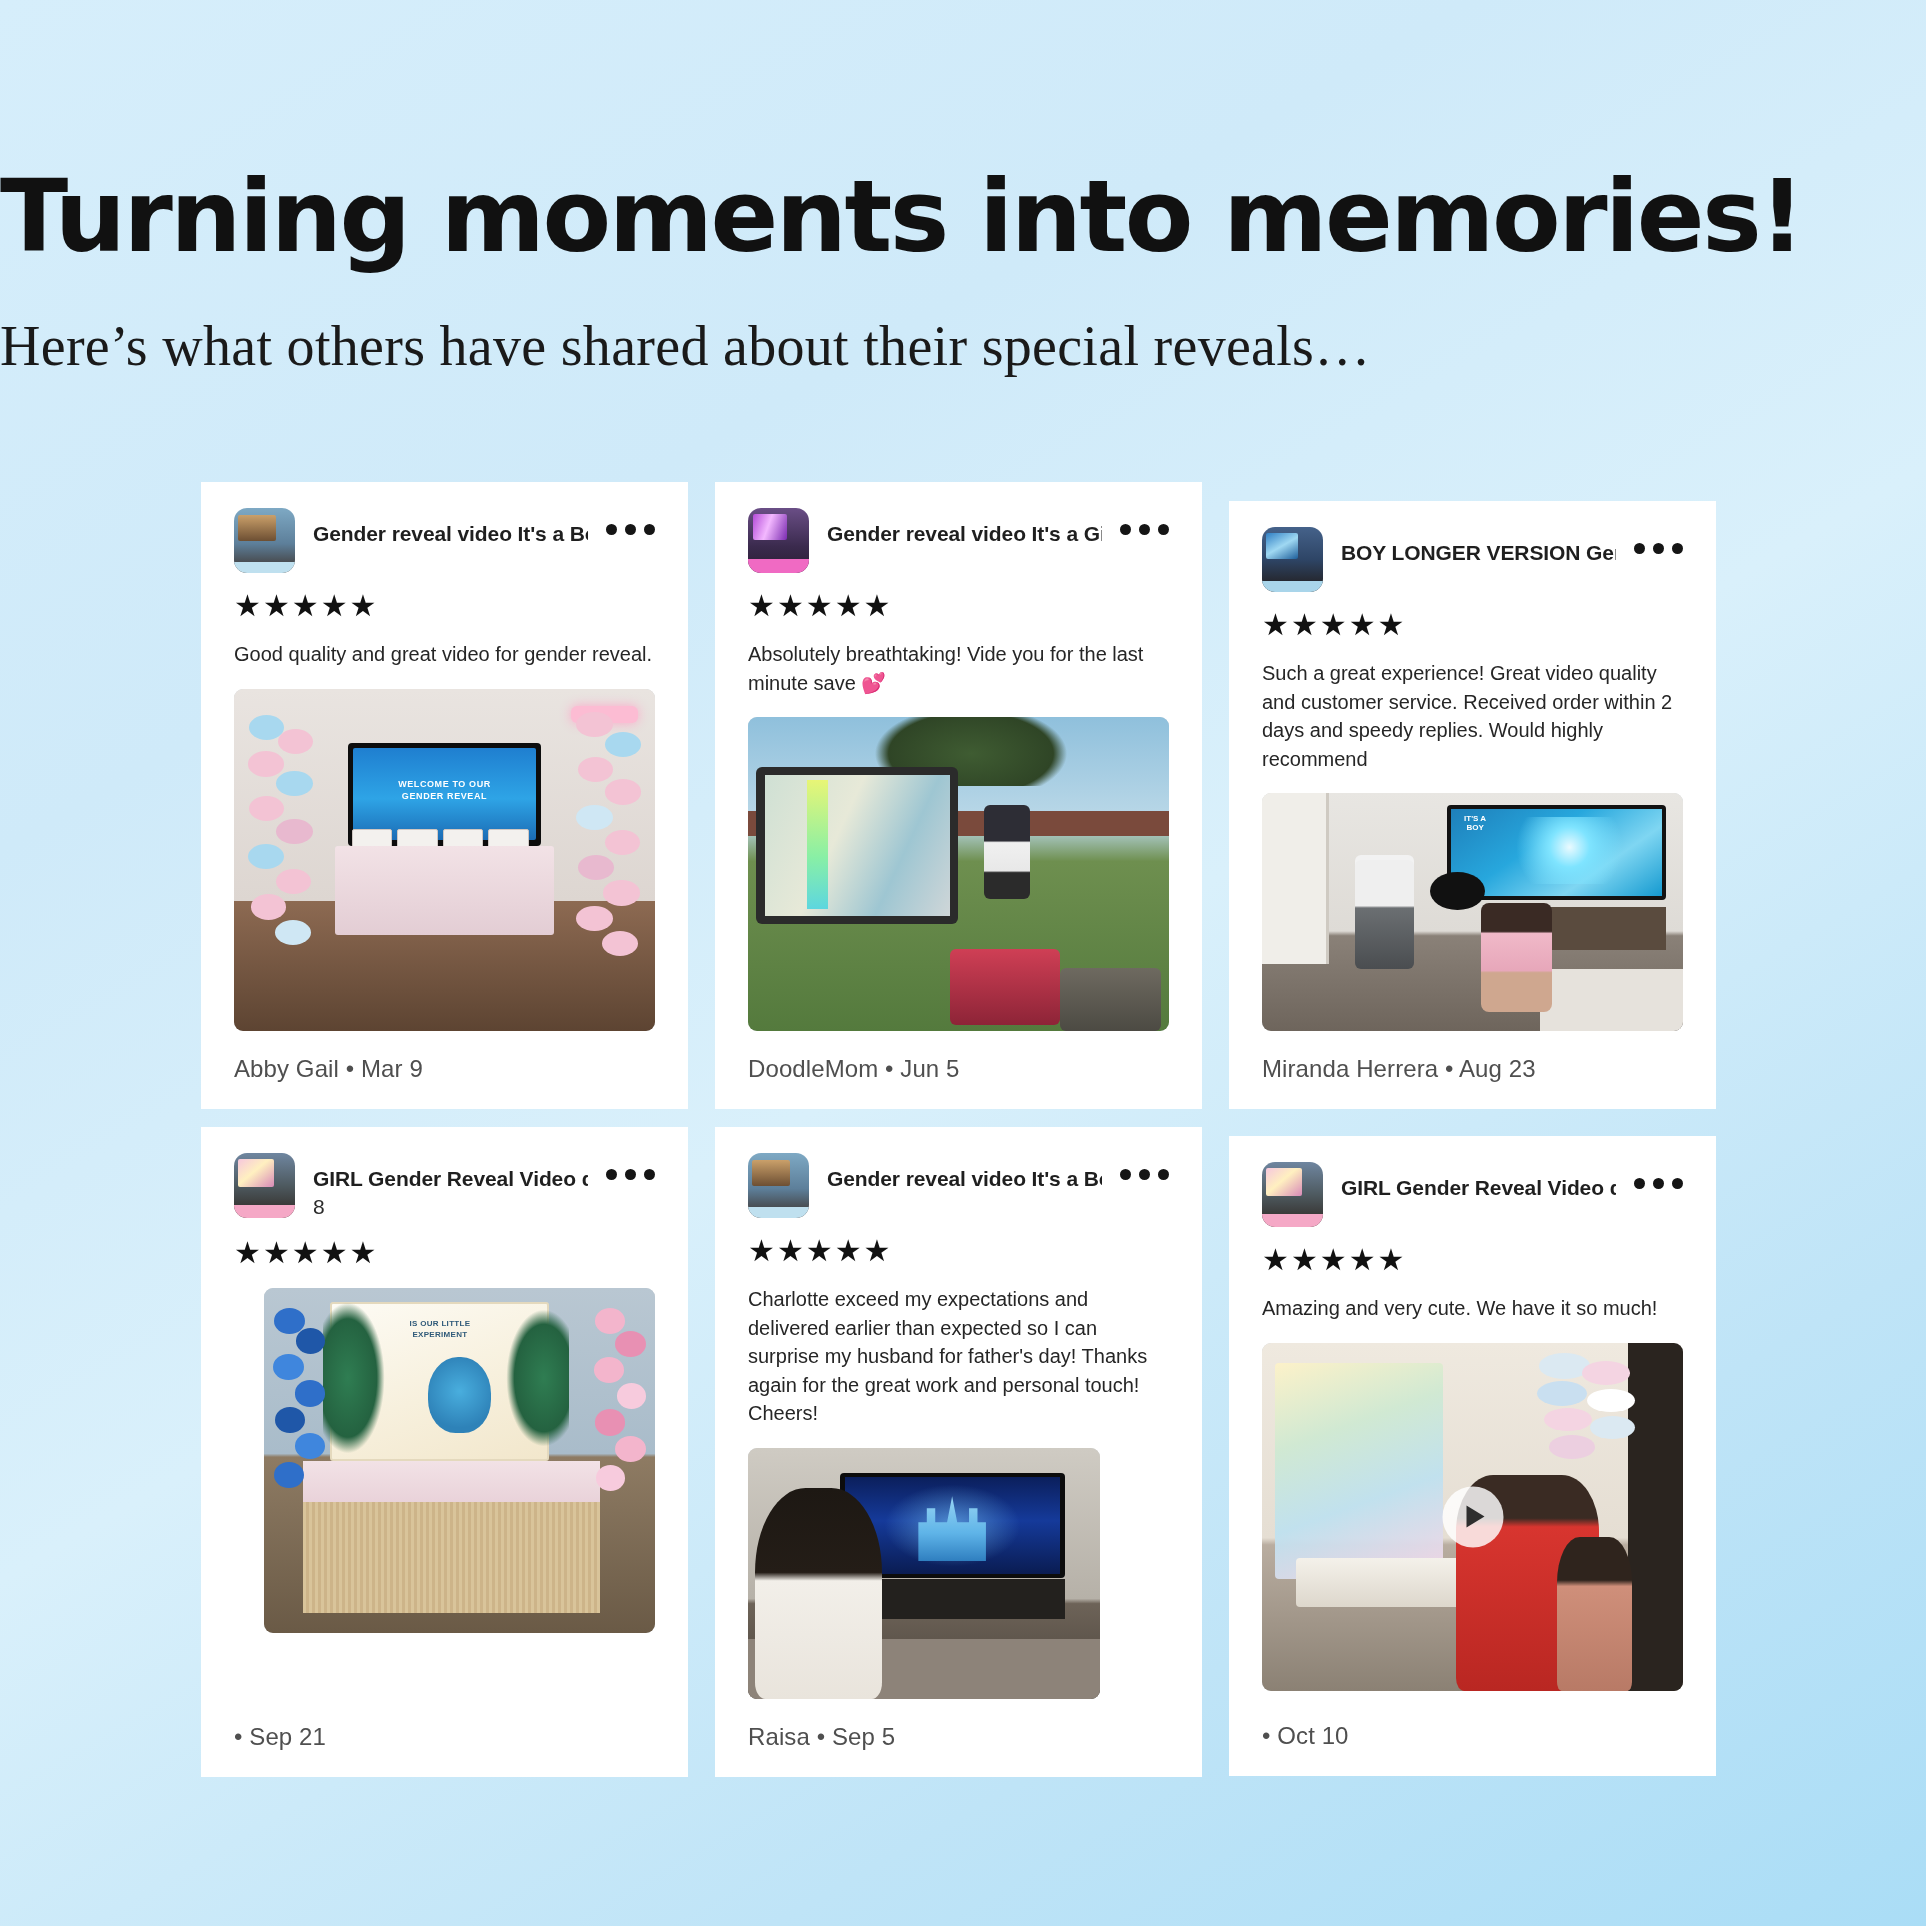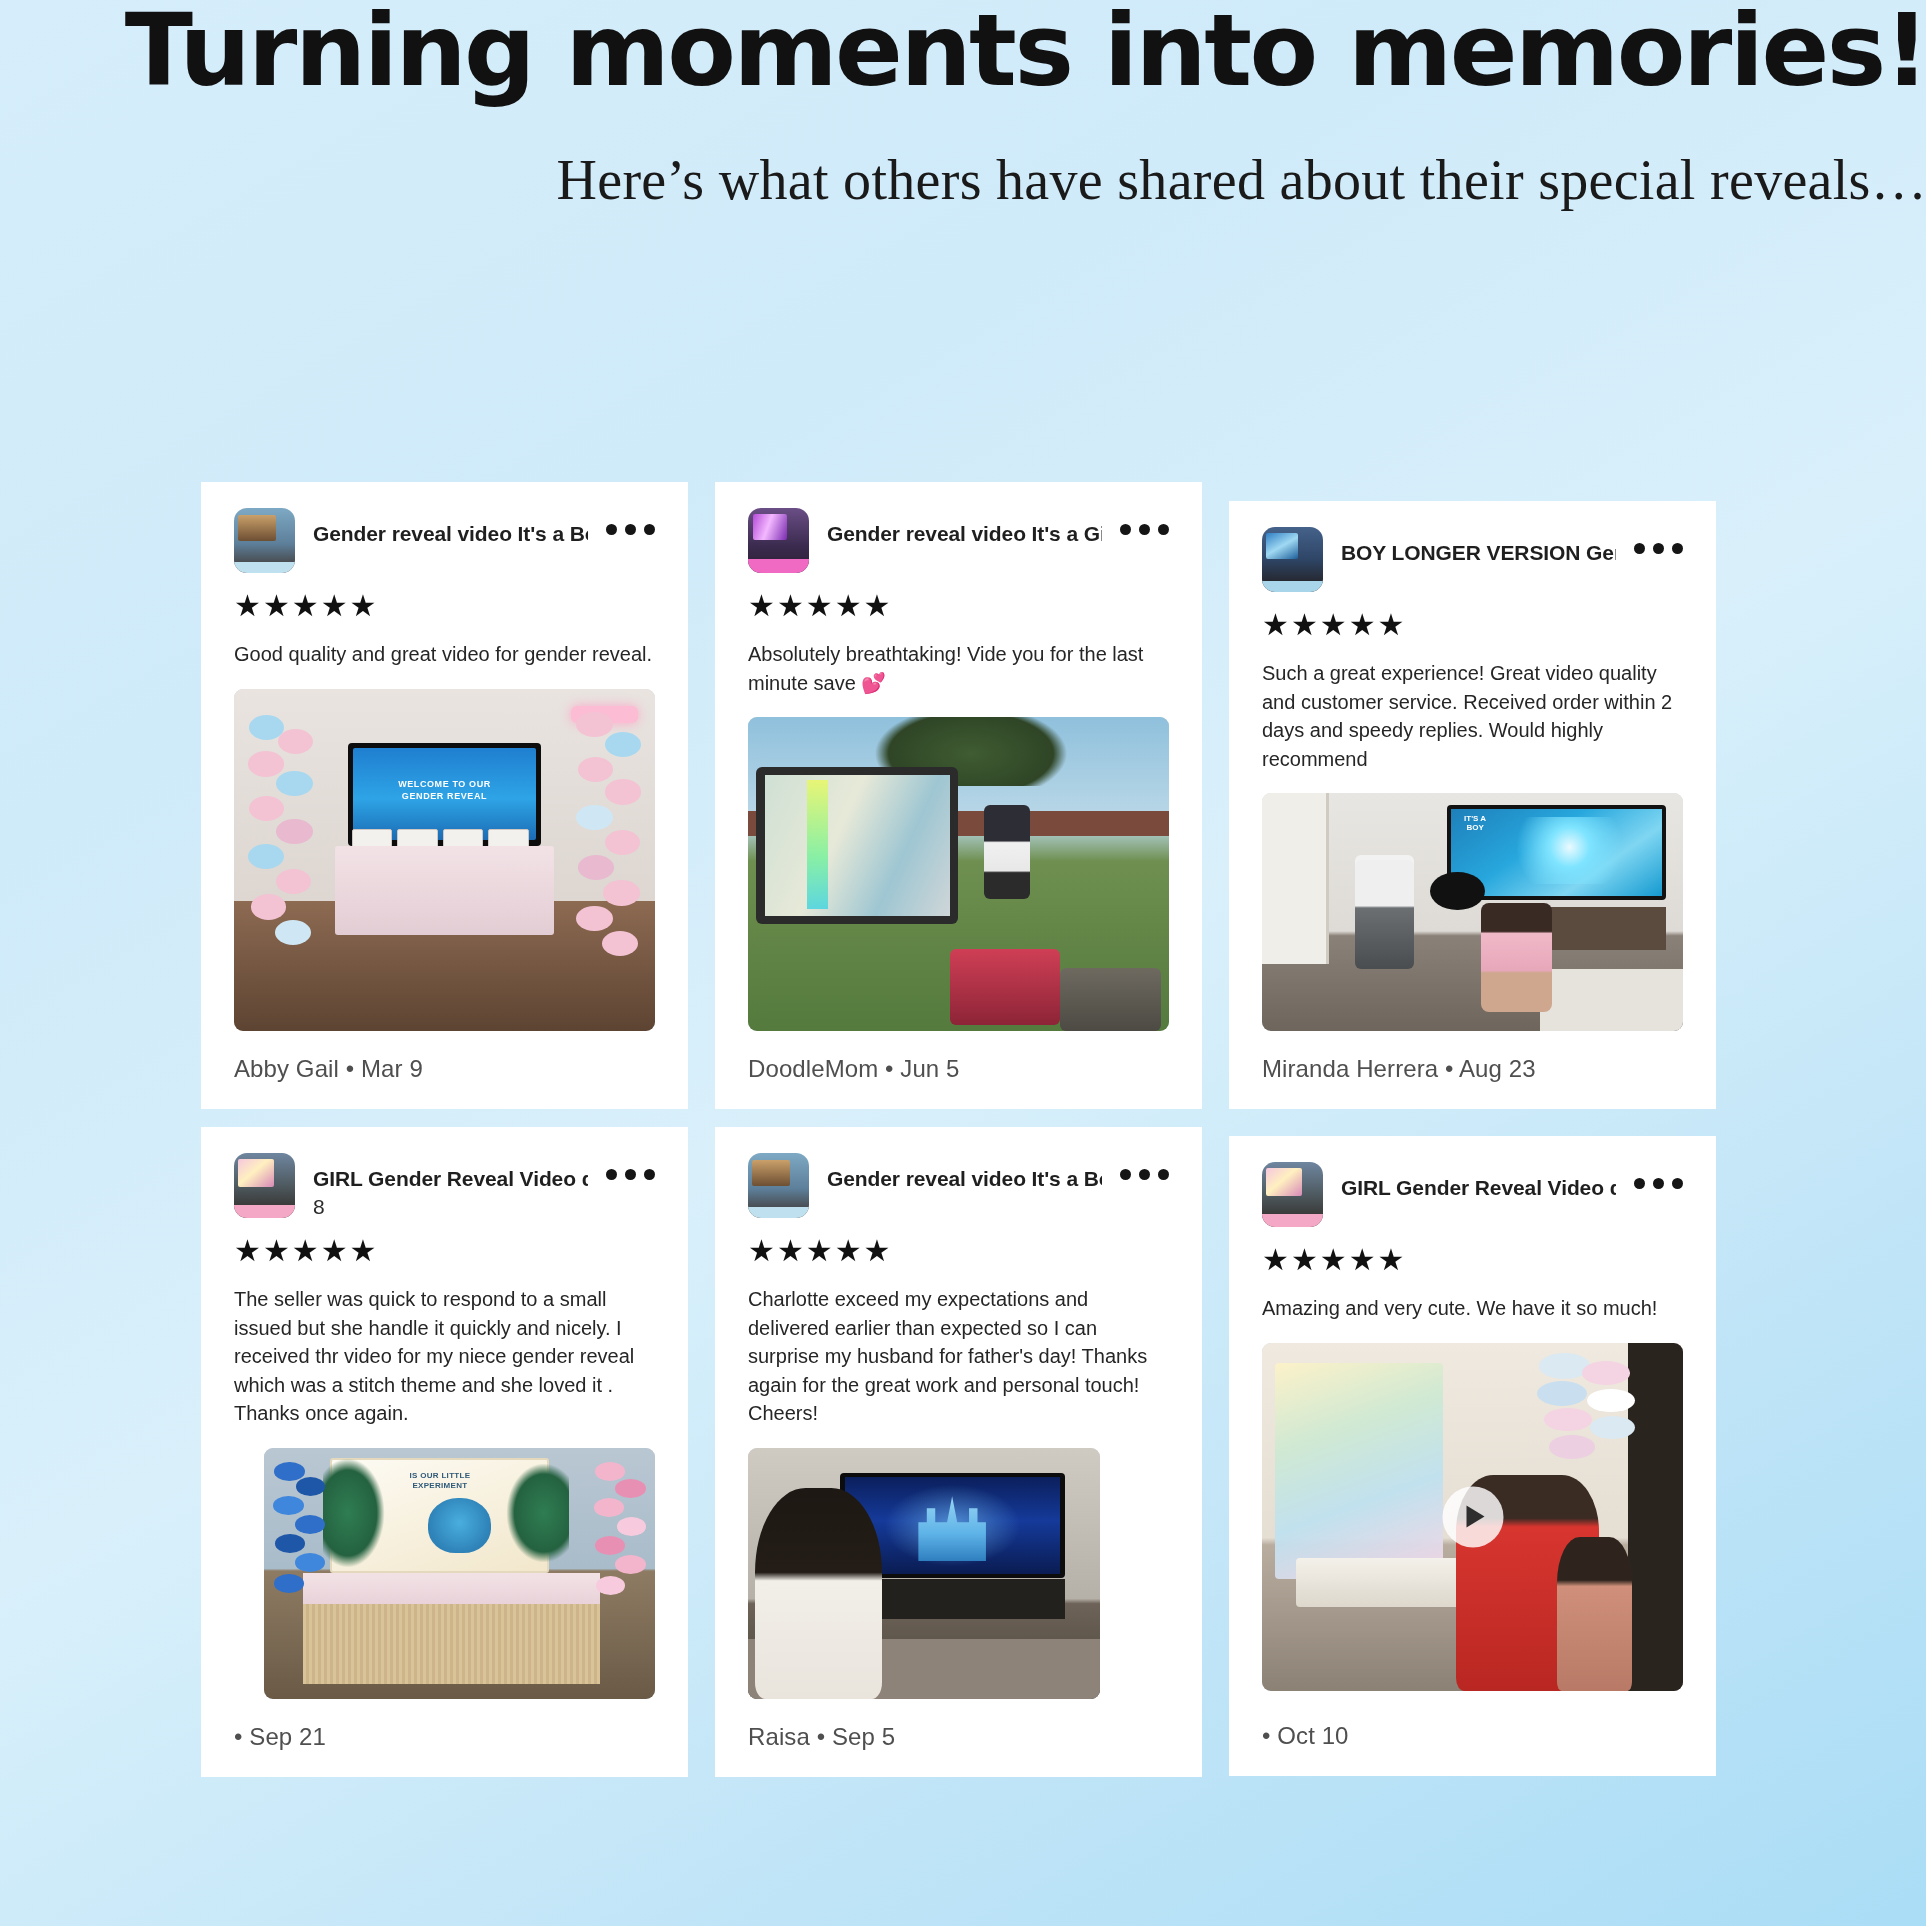--- a/index.html
+++ b/index.html
@@ -14,21 +14,22 @@
     position: relative;
   }
   #page {
     width: 1927px;
     height: 1927px;
     position: relative;
   }
 
   
   .header {
-    text-align: right;
+    padding-top: 166px;
+    text-align: left;
   }
   .headline {
     font-family: "DejaVu Sans", sans-serif;
     font-weight: 700;
     font-size: 100px;
     letter-spacing: -2.5px;
     color: #111111;
     line-height: 1.02;
     white-space: nowrap;
   }
@@ -447,21 +448,20 @@
           <span>GIRL Gender Reveal Video digital ...</span>
           <span class="sub-count">8</span>
         </div>
         <div class="more-icon">
             <i></i>
             <i></i>
             <i></i>
           </div>
       </div>
       <div class="stars">★★★★★</div>
-      <div class="review-text">The seller was quick to respond to a small issued but she handle it quickly and nicely. I received thr video for my niece gender reveal which was a stitch theme and she loved it . Thanks once again.</div>
       <div class="media m4">
         <div class="scene s4">
           <div class="layer backdrop"></div>
           <div class="layer bText">IS OUR LITTLE<br>EXPERIMENT</div>
           <div class="layer stitch"></div>
           <div class="layer leafL"></div>
           <div class="layer leafR"></div>
           <div class="layer tbl"></div>
           <div class="layer skirt"></div>
           <div class="layer balB">

